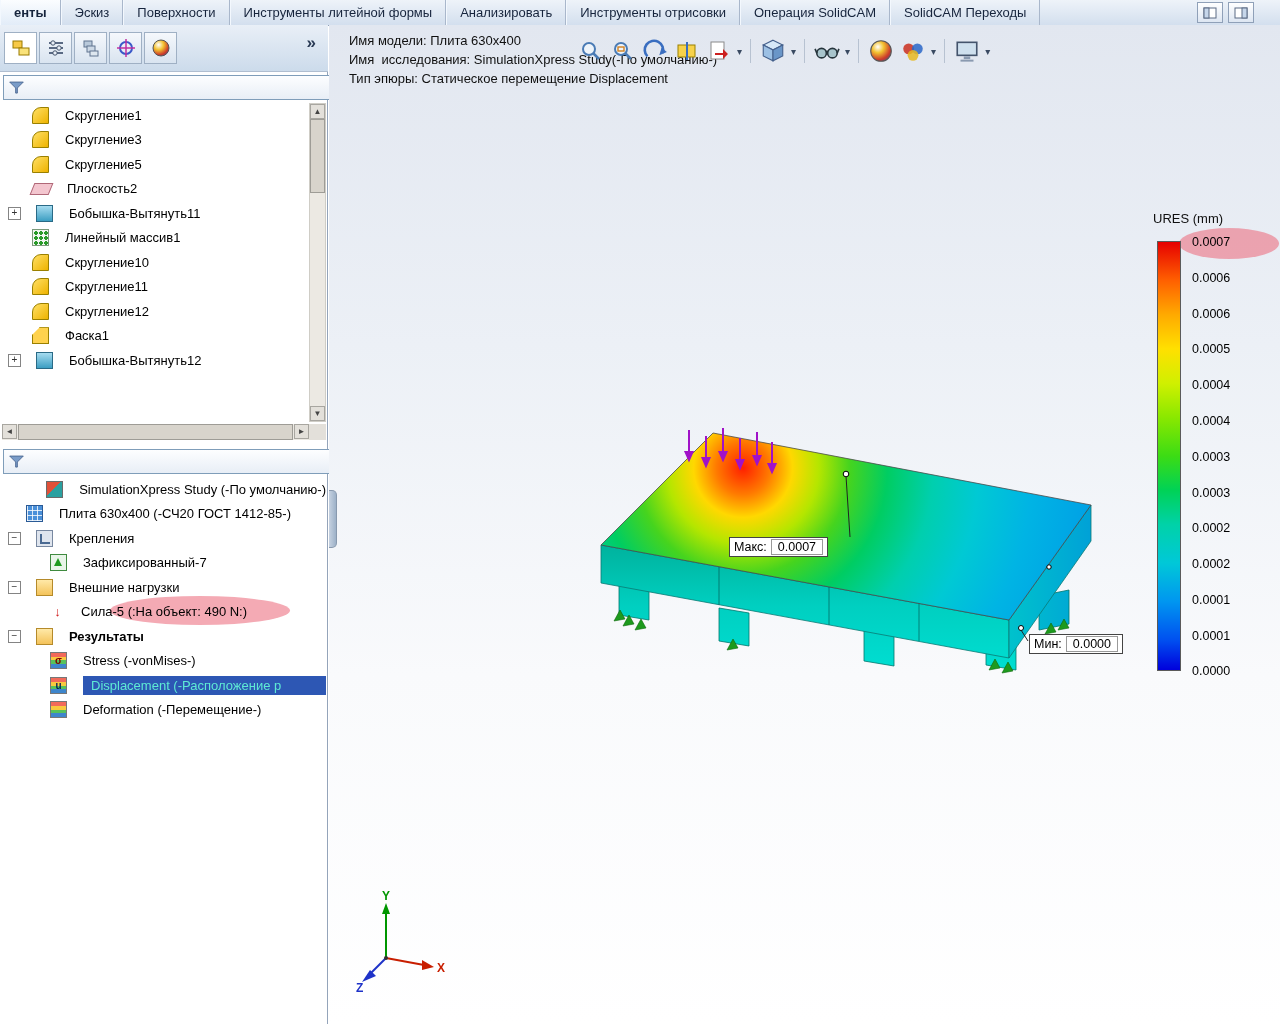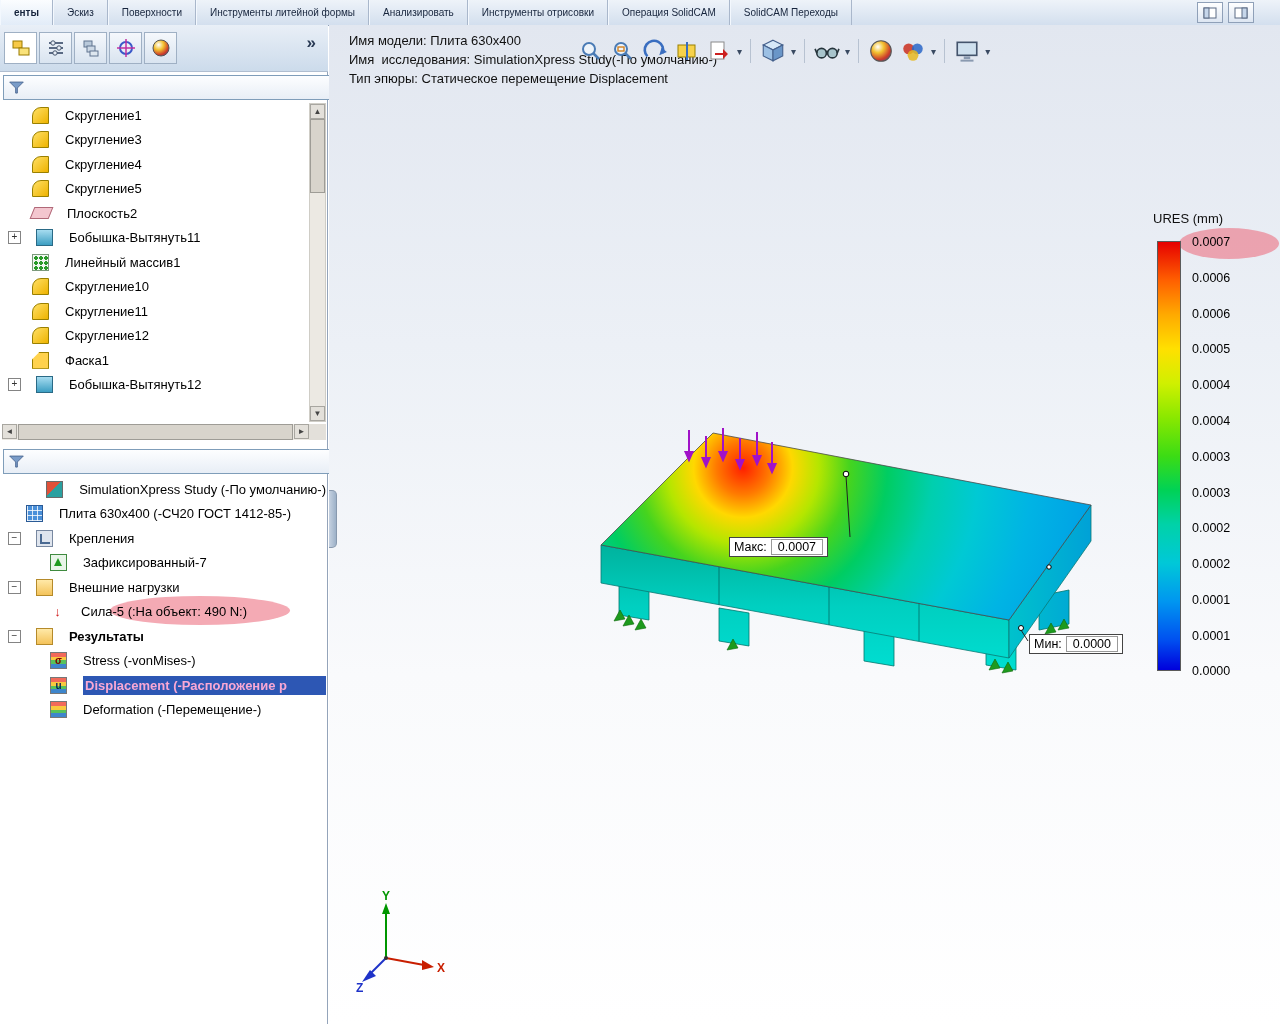--- a/index.html
+++ b/index.html
@@ -3,21 +3,21 @@
 <meta charset="utf-8">
 <style>
   html,body{margin:0;padding:0;}
   #screen{position:relative;width:1280px;height:1024px;overflow:hidden;
     font-family:"Liberation Sans",sans-serif;background:#fff;user-select:none;}
 
   
   #menubar{position:absolute;left:0;top:0;width:1280px;height:25px;
     background:linear-gradient(#eef3f9,#d3dfee);border-bottom:1px solid #8fa0b8;
     display:flex;align-items:stretch;}
-  .mtab{display:flex;align-items:center;padding:0 13px;font-size:10px;color:#16243c;
+  .mtab{display:flex;align-items:center;padding:0 13px;font-size:13px;color:#16243c;
     border-right:1px solid #a9b7cb;border-left:1px solid #f3f8fe;white-space:nowrap;}
   .mtab.active{background:linear-gradient(#fbfdff,#e2ecf8);font-weight:bold;}
   .mbtns{position:absolute;right:26px;top:2px;display:flex;gap:5px;}
   .mbtn{width:24px;height:19px;border:1px solid #8fa0b8;background:linear-gradient(#ffffff,#dde6f2);
     display:flex;align-items:center;justify-content:center;}
 
   
   #left-panel{position:absolute;left:0;top:25px;width:328px;height:999px;background:#fff;
     border-right:1px solid #94a4ba;box-sizing:border-box;}
   .panel-toolbar{position:absolute;left:0;top:0;width:328px;height:46px;
@@ -34,21 +34,21 @@
 
   .tree{position:absolute;left:2px;width:324px;}
   #tree1{top:78px;height:319px;overflow:hidden;}
   #tree2{top:452px;height:246px;}
   .trow{display:flex;align-items:center;height:24.5px;font-size:13px;color:#000;white-space:nowrap;gap:11px;}
   .trow .lbl{margin-left:5px;}
   .exp{width:11px;height:11px;border:1px solid #848484;background:#fff;font-size:10px;line-height:9px;
     text-align:center;color:#333;margin-right:4px;flex:0 0 auto;}
   .sp30{padding-left:30px;} .sp6{padding-left:6px;} .sp48{padding-left:48px;} .sp24{padding-left:24px;} .sp4{padding-left:4px;justify-content:flex-end;}
   .bold{font-weight:bold;}
-  .sel{background:#2d57b4;color:#f9a8d4;font-weight:bold;flex:1;padding:2px 2px;}
+  .sel{background:#2d57b4;color:#5eead4;font-weight:normal;flex:1;padding:2px 8px;}
 
   
   .ic{width:15px;height:15px;flex:0 0 auto;position:relative;display:inline-flex;
       align-items:center;justify-content:center;font-size:11px;}
   .ic-fillet{background:linear-gradient(135deg,#ffe066,#eeb300);border:1px solid #9a8000;border-top-left-radius:9px;}
   .ic-plane{width:17px;height:10px;background:#f3c6cf;border:1px solid #b06878;transform:skewX(-22deg);}
   .ic-extrude{background:linear-gradient(#a6dcf0,#3c9ec2);border:1px solid #2a6a86;}
   .ic-pattern{background:#f2f6f2;border:1px solid #7b9a7b;
      background-image:radial-gradient(circle at 3px 3px,#2a9a2a 1.6px,transparent 2.1px);
      background-size:5px 5px;}
@@ -203,24 +203,20 @@
       <div class="trow sp30">
           <span class="ic ic-fillet"></span>
           <span class="lbl">Скругление1</span>
         </div>
       <div class="trow sp30">
           <span class="ic ic-fillet"></span>
           <span class="lbl">Скругление3</span>
         </div>
       <div class="trow sp30">
           <span class="ic ic-fillet"></span>
-          <span class="lbl">Скругление4</span>
-        </div>
-      <div class="trow sp30">
-          <span class="ic ic-fillet"></span>
           <span class="lbl">Скругление5</span>
         </div>
       <div class="trow sp30">
           <span class="ic ic-plane"></span>
           <span class="lbl">Плоскость2</span>
         </div>
       <div class="trow sp6">
           <span class="exp">+</span>
           <span class="ic ic-extrude"></span>
           <span class="lbl">Бобышка-Вытянуть11</span>

